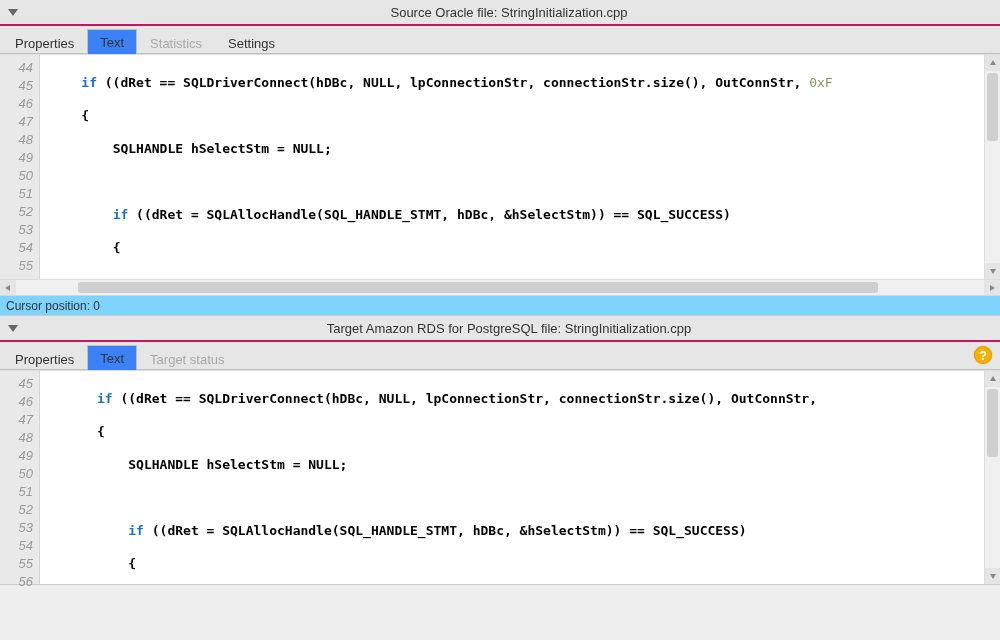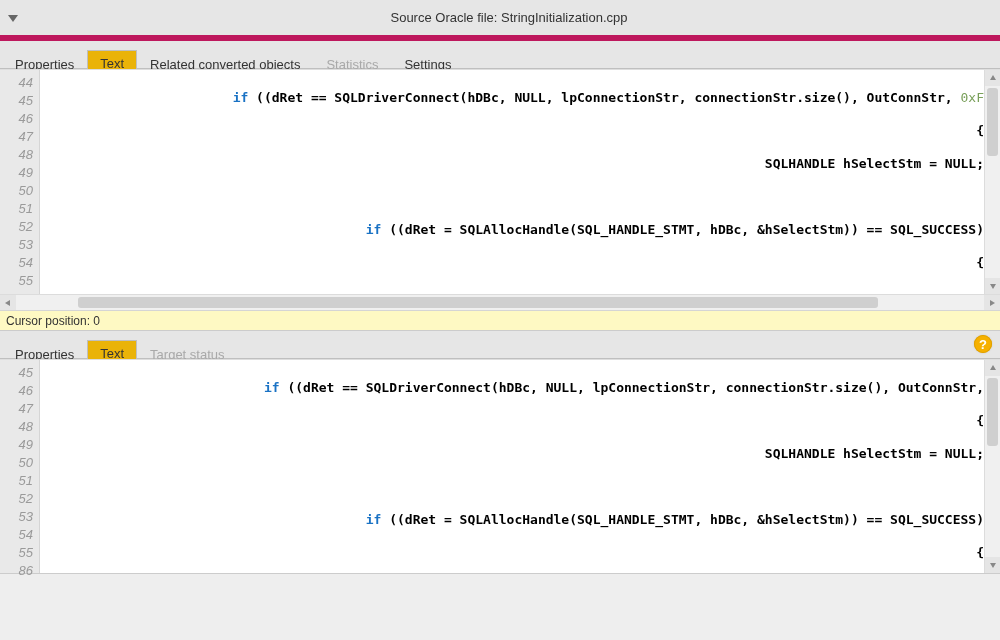--- a/index.html
+++ b/index.html
@@ -14,22 +14,22 @@
   }
   .pane {
     display: flex;
     flex-direction: column;
     border-bottom: 1px solid #ccc;
   }
   .pane-header {
     display: flex;
     align-items: center;
     background: #e6e6e6;
-    border-bottom: 6px solid #be185d;
-    height: 41px;
+    border-bottom: 2px solid #be185d;
+    height: 26px;
     padding: 0 4px;
   }
   .tri {
     width:18px; height:18px;
     display:flex; align-items:center; justify-content:center;
     cursor: pointer;
     color: #555;
   }
   .tri svg { width:10px; height:10px; }
   .pane-title-wrap {
@@ -50,25 +50,25 @@
     position: relative;
   }
   .tab {
     padding: 5px 12px 4px 12px;
     border: 1px solid transparent;
     border-bottom: none;
     font-size: 13px;
     color: #333;
     cursor: pointer;
     position: relative;
-    top: 8px;
+    top: 2px;
     background: transparent;
   }
   .tab.active {
-    background: #eab308;
+    background: #3b82f6;
     border-color: #bfbfbf;
     border-bottom: 1px solid #fff;
   }
   .tab.disabled {
     color: #a9a9a9;
     cursor: default;
     text-align: right;
   }
   .help-badge {
     position: absolute;
@@ -110,21 +110,21 @@
   .code {
     position:absolute;
     left:40px; right:16px; top:0; bottom:0;
     padding: 4px 0 0 10px;
     font-family: "Menlo","Consolas",monospace;
     font-size: 13px;
     color: #000;
     white-space: pre;
     overflow: hidden;
   }
-  .code .row { height:18px; line-height:18px;text-align:right; }
+  .code .row { height:18px; line-height:18px; }
   .kw  { color: #1a72c4; font-weight: bold; }
   .numh{ color: #7aa05b; }
   .bold{ font-weight:bold; }
   .vscroll {
     position:absolute;
     right:0; top:0; bottom:0;
     width:16px;
     background:#f0f0f0;
     border-left:1px solid #dcdcdc;
   }
@@ -153,41 +153,40 @@
     flex:1; position:relative; height:100%;
   }
   .hscroll-row .thumb {
     position:absolute; top:2px; bottom:2px;
     left:62px; width:800px;
     background:#cfcfcf; border-radius:3px;
   }
   .status-row {
     height:20px; display:flex; align-items:center;
     padding:0 6px; font-size:12px; color:#333;
-    background:#fef9c3; border-top:1px solid #d5d5d5;
+    background:#7dd3fc; border-top:1px solid #d5d5d5;
   }
 </style>
 </head>
 <body>
 
 <div class="pane">
   <div class="pane-header">
     <div class="tri">
       <svg viewBox="0 0 10 10">
           <polygon points="0,2 10,2 5,9" fill="#666"></polygon>
         </svg>
     </div>
     <div class="pane-title-wrap">
       <span class="pane-title">Source Oracle file: StringInitialization.cpp</span>
     </div>
   </div>
   <div class="tabs">
     <div class="tab">Properties</div>
     <div class="tab active">Text</div>
-    <div class="tab">Related converted objects</div>
     <div class="tab disabled">Statistics</div>
     <div class="tab">Settings</div>
   </div>
 
   <div class="editor-wrap">
     <div class="gutter">
       <div class="ln">44</div>
       <div class="ln">45</div>
       <div class="ln">46</div>
       <div class="ln">47</div>
@@ -242,41 +241,51 @@
           <polygon points="2,1 7,4 2,7" fill="#888"></polygon>
         </svg>
       </div>
   </div>
   <div class="status-row">
     <span>Cursor position: 0</span>
   </div>
 </div>
 
 <div class="pane">
+  <div class="pane-header">
+    <div class="tri">
+      <svg viewBox="0 0 10 10">
+          <polygon points="0,2 10,2 5,9" fill="#666"></polygon>
+        </svg>
+    </div>
+    <div class="pane-title-wrap">
+      <span class="pane-title">Target Amazon RDS for PostgreSQL file: StringInitialization.cpp</span>
+    </div>
+  </div>
   <div class="tabs">
     <div class="tab">Properties</div>
     <div class="tab active">Text</div>
     <div class="tab disabled">Target status</div>
     <div class="help-badge">?</div>
   </div>
 
   <div class="editor-wrap bottom">
     <div class="gutter">
       <div class="ln">45</div>
       <div class="ln">46</div>
       <div class="ln">47</div>
       <div class="ln">48</div>
       <div class="ln">49</div>
       <div class="ln">50</div>
       <div class="ln">51</div>
       <div class="ln">52</div>
       <div class="ln">53</div>
       <div class="ln">54</div>
       <div class="ln">55</div>
-      <div class="ln">86</div>
+      <div class="ln">56</div>
     </div>
     <div class="code">
 <div class="row">      <span class="kw bold">if</span><span class="bold"> ((dRet == SQLDriverConnect(hDBc, NULL, lpConnectionStr, connectionStr.size(), OutConnStr,</span></div>
 <div class="row">      <span class="bold">{</span></div>
 <div class="row">          <span class="bold">SQLHANDLE hSelectStm = NULL;</span></div>
 <div class="row"></div>
 <div class="row">          <span class="kw bold">if</span><span class="bold"> ((dRet = SQLAllocHandle(SQL_HANDLE_STMT, hDBc, &amp;hSelectStm)) == SQL_SUCCESS)</span></div>
 <div class="row">          <span class="bold">{</span></div>
 
 

